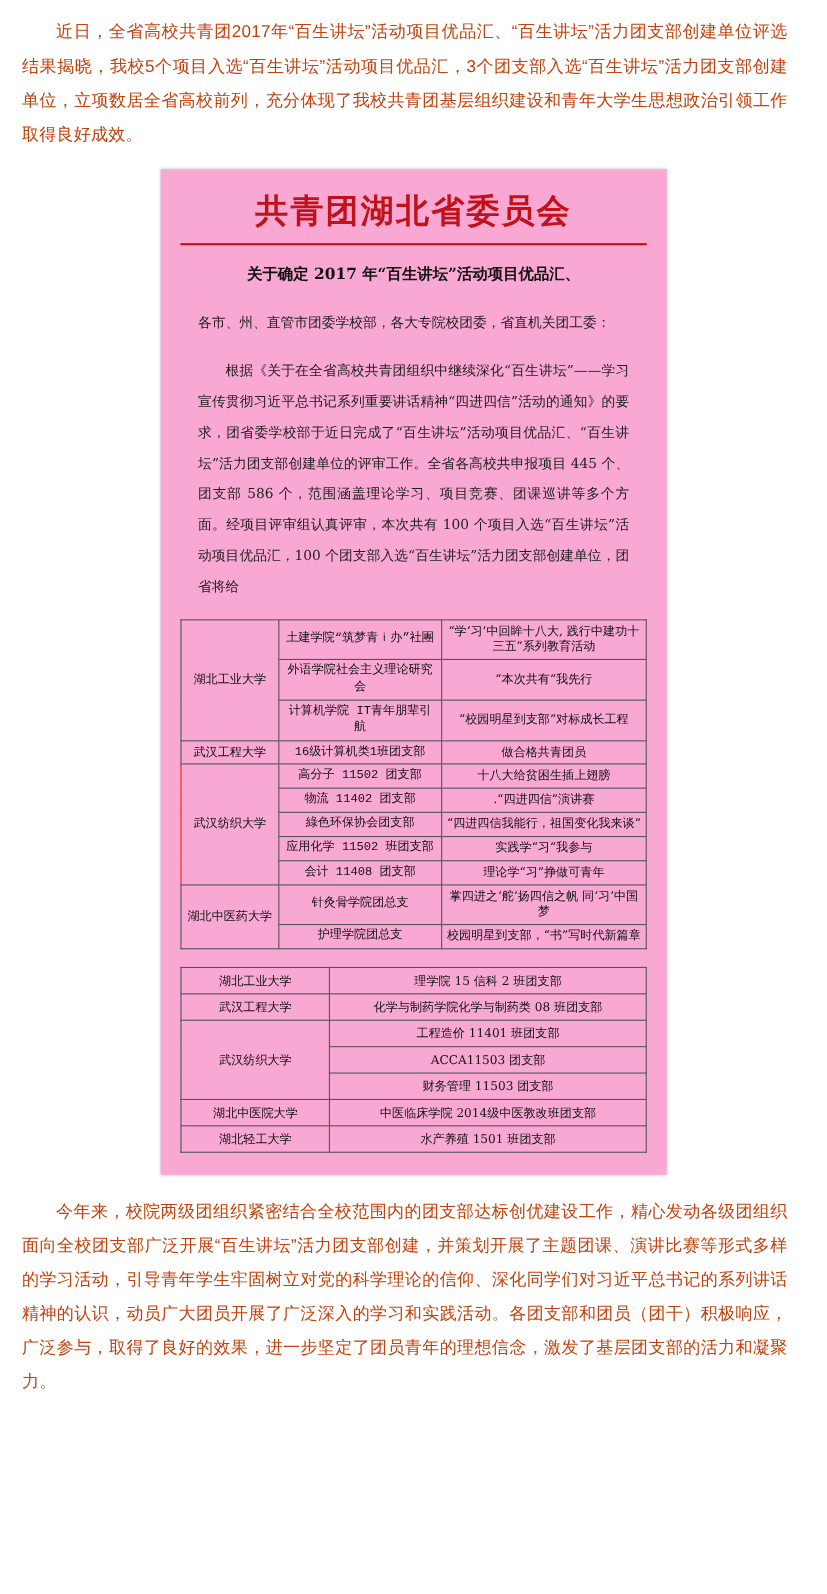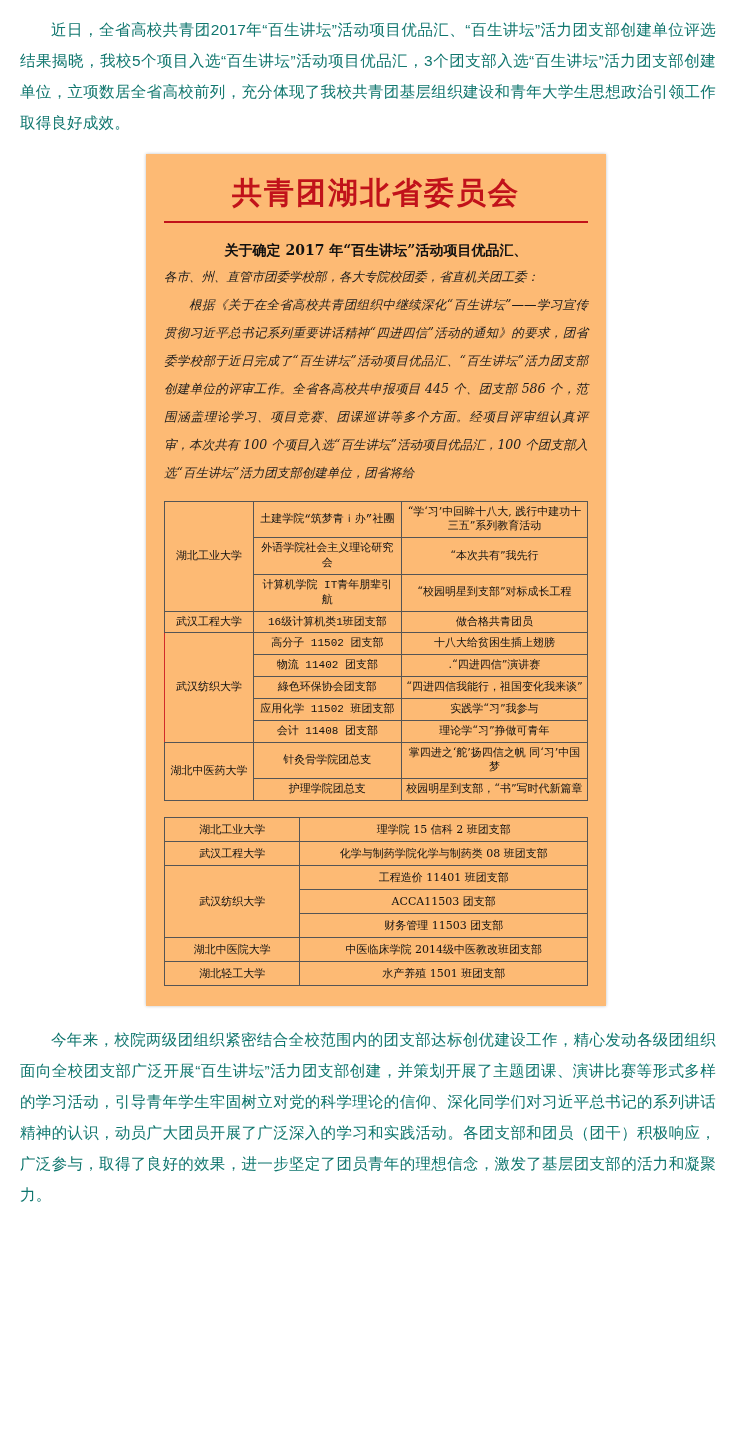--- a/index.html
+++ b/index.html
@@ -18,29 +18,29 @@
     box-sizing: border-box;
     padding: 14px 20px 18px 20px;
   }
   .para {
     font-size: 15.5px;
     line-height: 31px;
     text-align: justify;
     text-justify: inter-ideograph;
     text-indent: 2em;
     margin: 0 16px 8px 0;
-    color: #0f766e;
+    color: #c2410c;
     letter-spacing: 0.2px;
   }
 
   
   .doc-figure {
     margin: 16px auto 18px auto;
     width: 460px;
-    background: #fdba74;
+    background: #f9a8d4;
     box-shadow: 0 0 3px rgba(0,0,0,0.25);
     padding: 16px 18px 20px 18px;
     box-sizing: border-box;
   }
   .doc-head {
     text-align: center;
     font-family: "DejaVu Serif", serif;
     font-weight: bold;
     color: #c1121a;
     font-size: 30px;
@@ -62,21 +62,21 @@
     color: #111;
     margin-bottom: 0;
   }
   .doc-body {
     font-family: "DejaVu Serif", serif;
     font-size: 12.5px;
     line-height: 28px;
     color: #1c1c1c;
     text-align: justify;
   }
-  .doc-body p { margin: 0; font-style: italic; }
+  .doc-body p { margin: 16px; }
   .doc-body p.indent { text-indent: 2em; }
 
   
   table.doc-table {
     border-collapse: collapse;
     width: 100%;
     margin-top: 14px;
     font-family: "DejaVu Serif", serif;
     font-size: 11px;
     line-height: 1.35;

